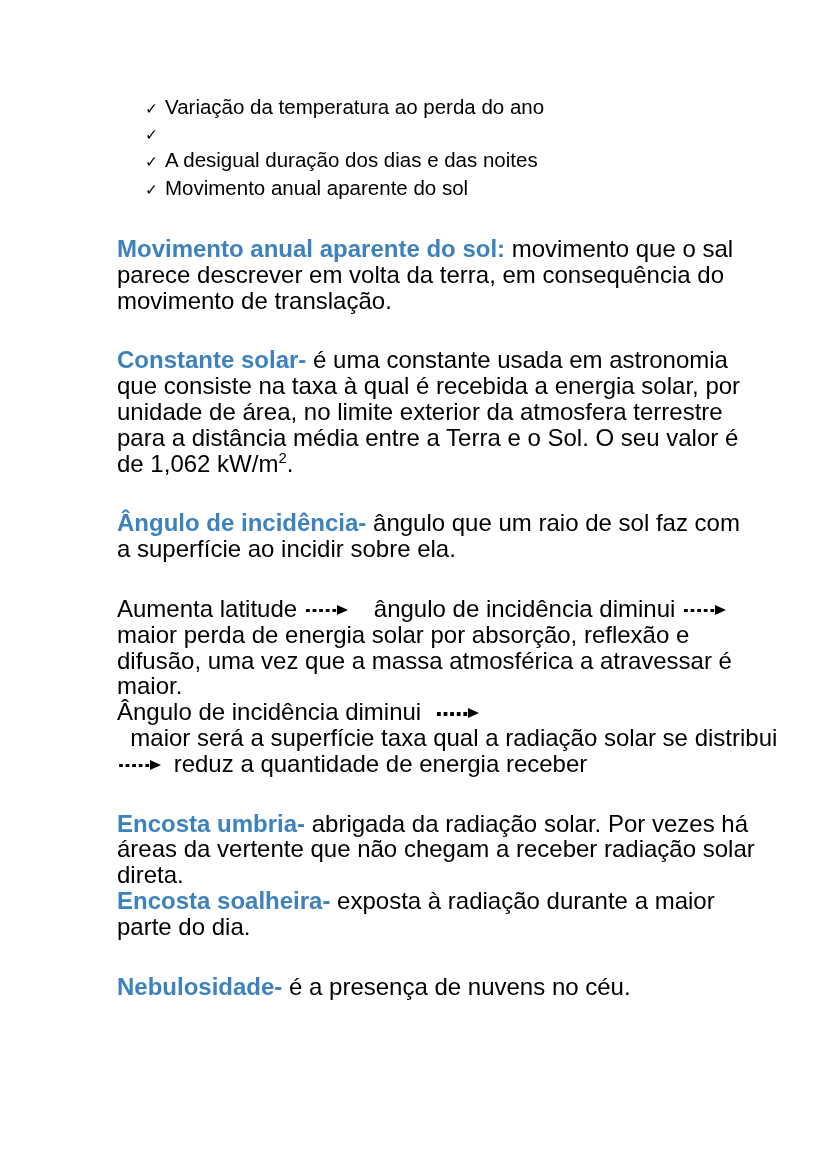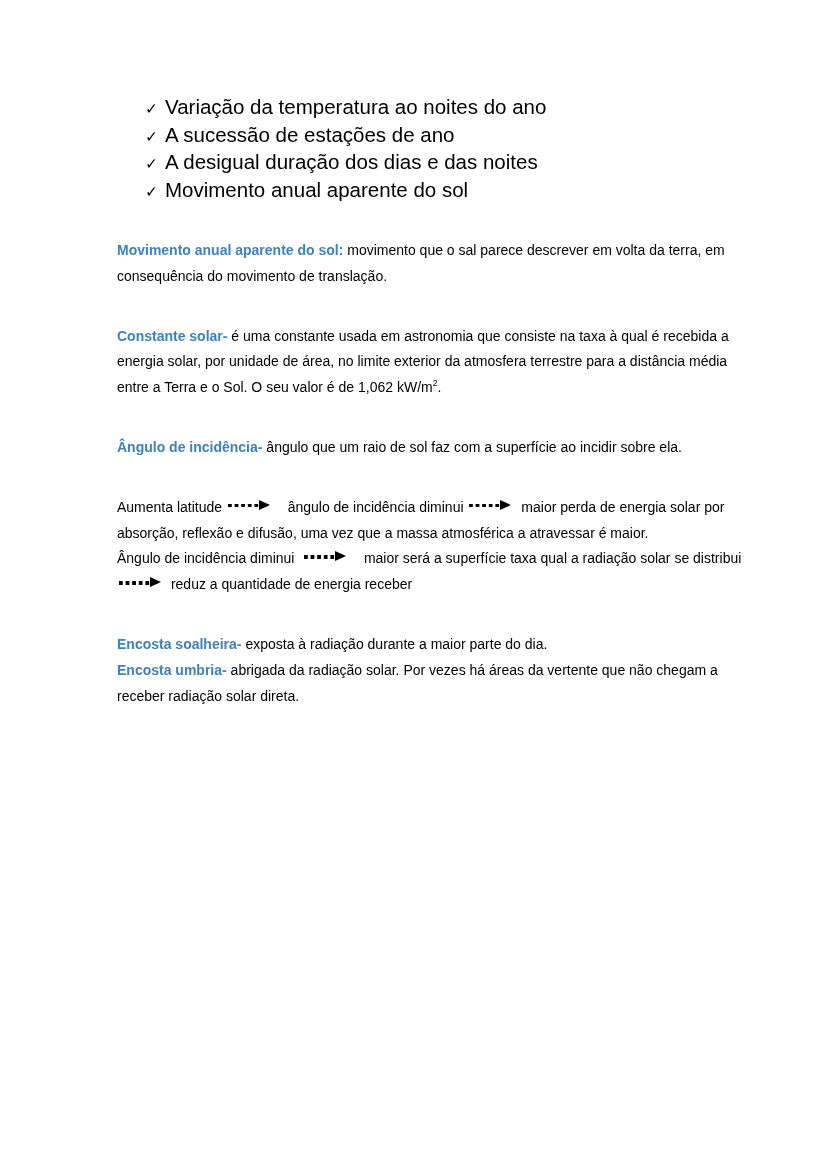--- a/index.html
+++ b/index.html
@@ -52,21 +52,21 @@
     font-size: 15.5px;
     line-height: 25.5px;
     color: #000;
   }
   .check-text {
     flex: 0 1 auto;
   }
 
   
   .para {
-    font-size: 14px;
+    font-size: 24px;
     line-height: 25.8px;
     color: #000;
     margin: 0;
     text-align: left;
   }
   .gap-lg { height: 34px; }
 
   .term {
     color: #3d81bd;
     font-weight: bold;
@@ -116,25 +116,24 @@
 </style>
 </head>
 <body>
 
 <div class="page">
   <div class="content">
 
     <ul class="checklist">
       <li class="check-item">
         <span class="check-mark">✓</span>
-        <span class="check-text">Variação da temperatura ao noites do ano</span>
+        <span class="check-text">Variação da temperatura ao perda do ano</span>
       </li>
       <li class="check-item">
         <span class="check-mark">✓</span>
-        <span class="check-text">A sucessão de estações de ano</span>
       </li>
       <li class="check-item">
         <span class="check-mark">✓</span>
         <span class="check-text">A desigual duração dos dias e das noites</span>
       </li>
       <li class="check-item">
         <span class="check-mark">✓</span>
         <span class="check-text">Movimento anual aparente do sol</span>
       </li>
     </ul>
@@ -171,27 +170,30 @@
       <span class="nowrap">Ângulo de incidência diminui</span>
       &nbsp;<span class="arrow"><span class="dots"></span><span class="head"></span></span>
       &nbsp;&nbsp;<span class="nowrap">maior será a superfície taxa qual a radiação solar se distribui</span>
       <span class="arrow"><span class="dots"></span><span class="head"></span></span>
       <span>reduz a quantidade de energia receber</span>
     </p>
 
     <div class="gap-lg"></div>
 
     <p class="para">
-      <span class="term">Encosta soalheira-</span><span> exposta à radiação durante a maior parte do dia.</span>
+      <span class="term">Encosta umbria-</span><span> abrigada da radiação solar. Por vezes há áreas da vertente que não chegam a receber radiação solar direta.</span>
     </p>
 
     <p class="para">
-      <span class="term">Encosta umbria-</span><span> abrigada da radiação solar. Por vezes há áreas da vertente que não chegam a receber radiação solar direta.</span>
+      <span class="term">Encosta soalheira-</span><span> exposta à radiação durante a maior parte do dia.</span>
     </p>
 
     <div class="gap-lg"></div>
 
+    <p class="para">
+      <span class="term">Nebulosidade-</span><span> é a presença de nuvens no céu.</span>
+    </p>
 
     <div class="gap-lg"></div>
 
 
   </div>
 </div>
 
 </body></html>

